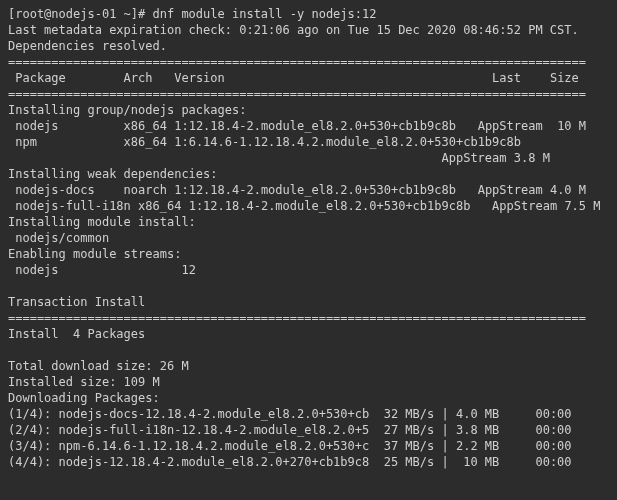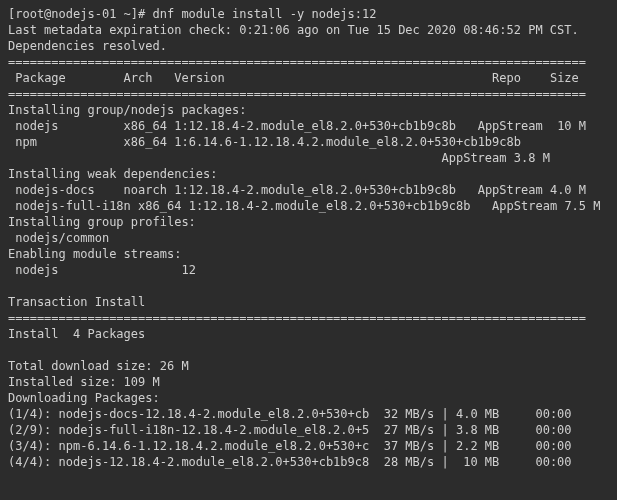--- a/index.html
+++ b/index.html
@@ -19,37 +19,37 @@
     white-space: pre;
   }
 </style>
 </head>
 <body>
 
 <div class="terminal"><span>[root@nodejs-01 ~]# </span><span>dnf module install -y nodejs:12</span>
 <span>Last metadata expiration check: 0:21:06 ago on Tue 15 Dec 2020 08:46:52 PM CST.</span>
 <span>Dependencies resolved.</span>
 <span>================================================================================</span>
- <span>Package</span>        <span>Arch</span>   <span>Version</span>                                     <span>Repo</span>    <span>Size</span>
+ <span>Package</span>        <span>Arch</span>   <span>Version</span>                                     <span>Last</span>    <span>Size</span>
 <span>================================================================================</span>
 <span>Installing group/nodejs packages:</span>
 <span> nodejs</span>         <span>x86_64</span> <span>1:12.18.4-2.module_el8.2.0+530+cb1b9c8b</span>   <span>AppStream</span>  <span>10 M</span>
 <span> npm</span>            <span>x86_64</span> <span>1:6.14.6-1.12.18.4.2.module_el8.2.0+530+cb1b9c8b</span>
                                                             <span>AppStream</span> <span>3.8 M</span>
 <span>Installing weak dependencies:</span>
 <span> nodejs-docs</span>    <span>noarch</span> <span>1:12.18.4-2.module_el8.2.0+530+cb1b9c8b</span>   <span>AppStream</span> <span>4.0 M</span>
 <span> nodejs-full-i18n</span> <span>x86_64</span> <span>1:12.18.4-2.module_el8.2.0+530+cb1b9c8b</span>   <span>AppStream</span> <span>7.5 M</span>
-<span>Installing group profiles:</span>
+<span>Installing module install:</span>
 <span> nodejs/common</span>
 <span>Enabling module streams:</span>
 <span> nodejs</span>                 <span>12</span>
 
 <span>Transaction Install</span>
 <span>================================================================================</span>
 <span>Install  4 Packages</span>
 
 <span>Total download size: 26 M</span>
 <span>Installed size: 109 M</span>
 <span>Downloading Packages:</span>
 <span>(1/4): nodejs-docs-12.18.4-2.module_el8.2.0+530+cb</span>  <span>32 MB/s</span> | <span>4.0 MB</span>     <span>00:00</span>
-<span>(2/9): nodejs-full-i18n-12.18.4-2.module_el8.2.0+5</span>  <span>27 MB/s</span> | <span>3.8 MB</span>     <span>00:00</span>
+<span>(2/4): nodejs-full-i18n-12.18.4-2.module_el8.2.0+5</span>  <span>27 MB/s</span> | <span>3.8 MB</span>     <span>00:00</span>
 <span>(3/4): npm-6.14.6-1.12.18.4.2.module_el8.2.0+530+c</span>  <span>37 MB/s</span> | <span>2.2 MB</span>     <span>00:00</span>
-<span>(4/4): nodejs-12.18.4-2.module_el8.2.0+530+cb1b9c8</span>  <span>28 MB/s</span> | <span> 10 MB</span>     <span>00:00</span></div>
+<span>(4/4): nodejs-12.18.4-2.module_el8.2.0+270+cb1b9c8</span>  <span>25 MB/s</span> | <span> 10 MB</span>     <span>00:00</span></div>
 
 </body></html>

